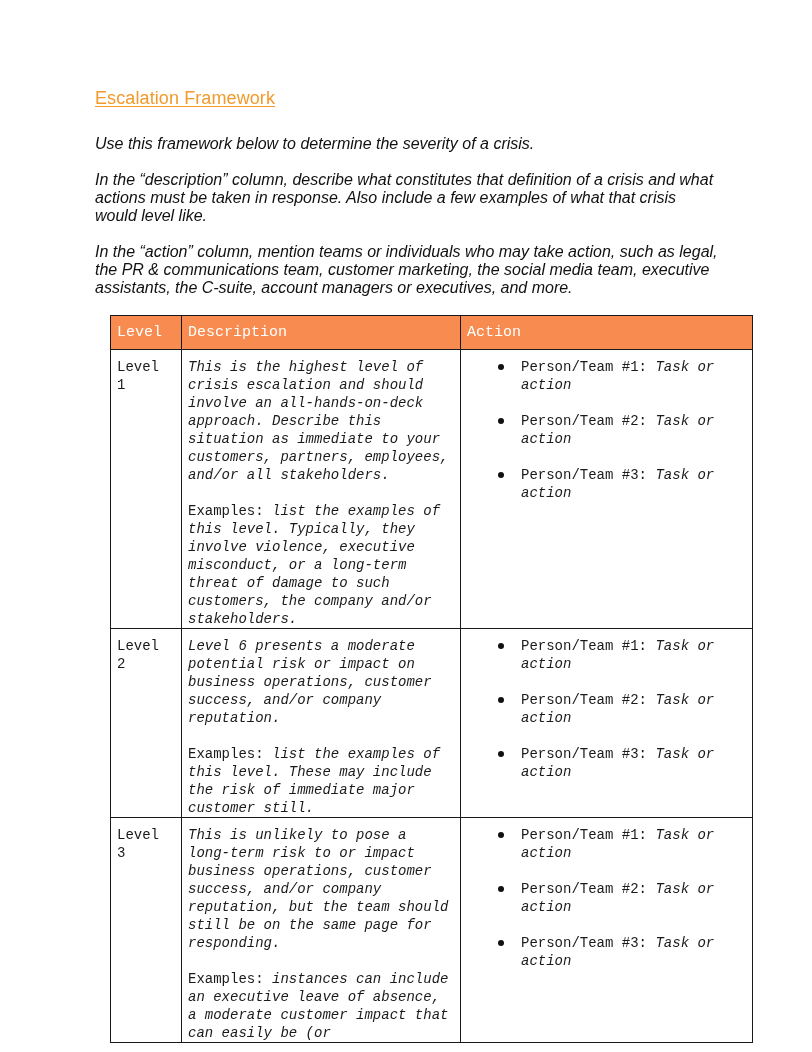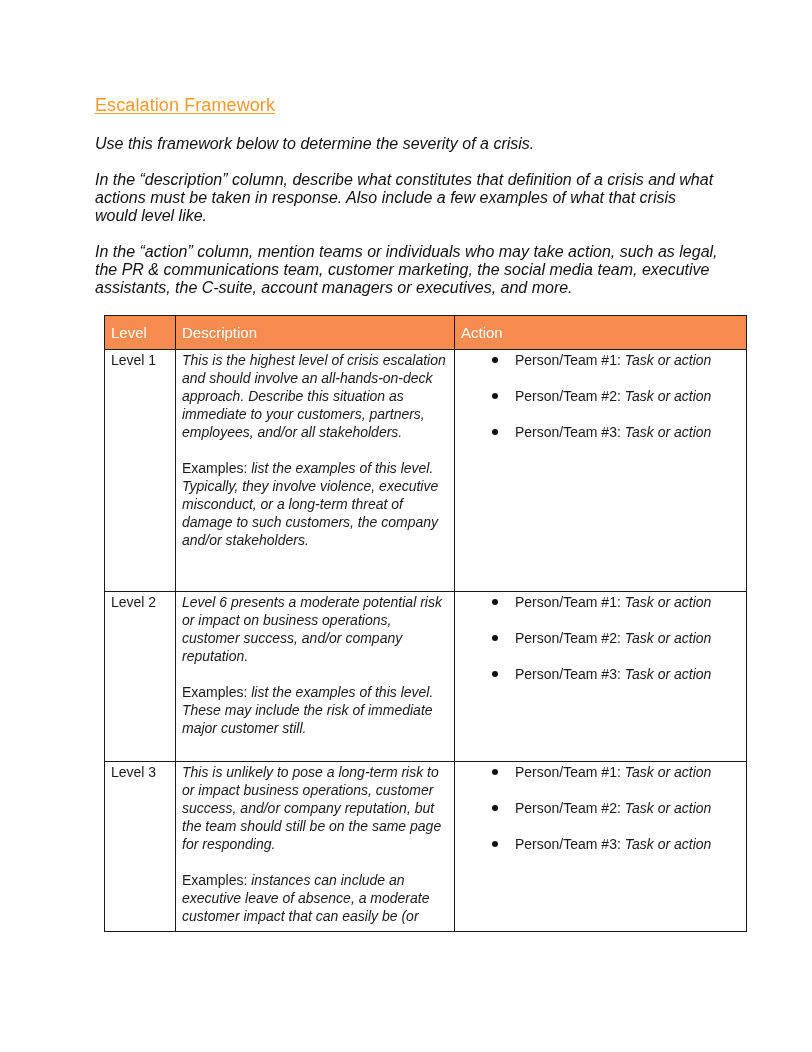--- a/index.html
+++ b/index.html
@@ -2,50 +2,50 @@
 <html><head>
   <meta charset="utf-8">
   <style>
     html, body { margin: 0; padding: 0; background: #ffffff; }
     body {
       width: 812px; height: 1052px; position: relative; overflow: hidden;
       font-family: "Liberation Sans", "DejaVu Sans", sans-serif;
       color: #1a1a1a;
     }
     .page-title {
-      position: absolute; left: 95px; top: 95px;
+      position: absolute; left: 95px; top: 88px;
       font-size: 18px; color: #f39a2c; text-decoration: underline;
       text-underline-offset: 2px; margin: 0; font-weight: normal;
       letter-spacing: 0.1px;
     }
     .intro {
       position: absolute; left: 95px; width: 625px;
       font-size: 16px; line-height: 18px; font-style: italic; margin: 0;
       color: #111;
     }
     #p1 { top: 135px; }
     #p2 { top: 171px; }
     #p3 { top: 243px; }
     table.frame {
-      position: absolute; left: 104px; top: 315px;
+      position: absolute; left: 110px; top: 315px;
       width: 642px; border-collapse: collapse; table-layout: fixed;
-      font-size: 14px; line-height: 18px;
+      font-size: 14px; line-height: 18px; font-family: Liberation Mono, monospace;
     }
     table.frame col.c1 { width: 71px; }
     table.frame col.c2 { width: 279px; }
     table.frame col.c3 { width: 292px; }
     table.frame th, table.frame td {
       border: 1px solid #1a1a1a; vertical-align: top; text-align: left;
       padding: 0 6px;
     }
     table.frame thead th {
       background: #f88c50; color: #ffffff; font-weight: normal;
       font-size: 15px; height: 33px; padding: 0 6px; vertical-align: middle;
     }
-    table.frame tbody td { padding-top: 1px; }
+    table.frame tbody td { padding-top: 8px; }
     tr.r1 td { height: 240px; }
     tr.r2 td { height: 168px; }
     tr.r3 td { height: 168px; }
     .desc p { margin: 0; font-style: italic; }
     .desc p + p { margin-top: 18px; }
     .desc .ex-label { font-style: normal; }
     ul.actions { list-style: none; margin: 0; padding: 0 0 0 28px; }
     ul.actions li { position: relative; padding-left: 26px; margin-bottom: 18px; }
     ul.actions li::before {
       content: ""; position: absolute; left: 3px; top: 6px;

